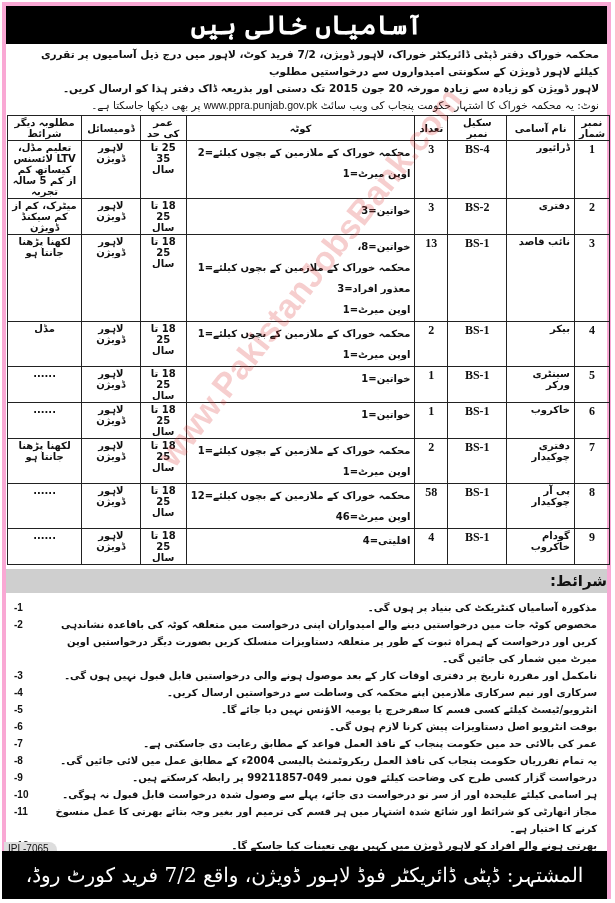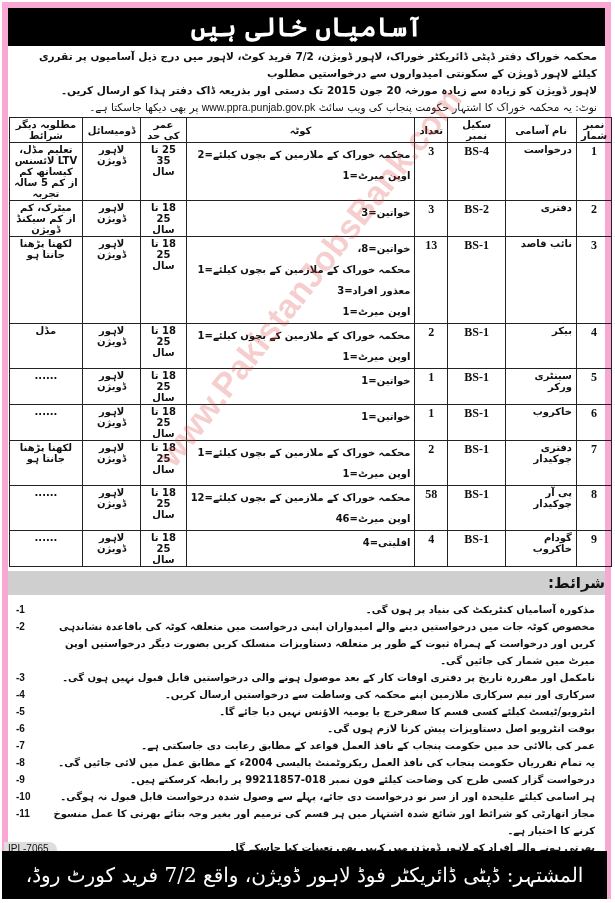--- a/index.html
+++ b/index.html
@@ -1,17 +1,17 @@
 <!DOCTYPE html>
 <html><head>
 <meta charset="utf-8">
 <style>
   html, body { margin:0; padding:0; background:#fff; }
   body { width:615px; height:903px; overflow:hidden; font-family:"DejaVu Sans", sans-serif; color:#111; position:relative; }
-  .frame { position:absolute; left:2px; top:2px; width:609px; height:897px; border:6px solid #f9a8d4; box-sizing:border-box; background:#fff; }
+  .frame { position:absolute; left:2px; top:2px; width:609px; height:897px; border:4px solid #f9a8d4; box-sizing:border-box; background:#fff; }
   .title-bar { height:38px; background:#000; color:#fff; text-align:center; font-size:26px; line-height:38px; direction:rtl; font-family:"DejaVu Serif", serif; font-weight:bold; }
   .intro { direction:rtl; text-align:right; font-size:10.5px; line-height:17px; padding:2px 8px 0 14px; font-weight:bold; }
   .intro p { margin:0; }
   .note { direction:rtl; text-align:right; font-size:10.5px; line-height:16px; padding:0 8px 2px 6px; font-weight:normal; }
   .note .url { direction:ltr; unicode-bidi:embed; font-family:"Liberation Sans", sans-serif; }
   table.jobs { direction:rtl; border-collapse:collapse; width:603px; margin:0 1px; font-size:10px; }
   table.jobs th, table.jobs td { border:1px solid #222; padding:1px 4px; vertical-align:top; text-align:right; font-weight:bold; }
   table.jobs th { height:20px; vertical-align:middle; text-align:center; }
   table.jobs td.c { text-align:center; }
   table.jobs td.en { font-family:"Liberation Serif", serif; font-size:12px; text-align:center; }
@@ -60,21 +60,21 @@
         <th>تعداد</th>
         <th>کوٹہ</th>
         <th>عمر کی حد</th>
         <th>ڈومیسائل</th>
         <th>مطلوبہ دیگر شرائط</th>
       </tr>
     </thead>
     <tbody id="rows">
         <tr>
           <td class="c en">1</td>
-          <td>درخواست</td>
+          <td>ڈرائیور</td>
           <td class="en">BS-4</td>
           <td class="en">3</td>
           <td>
             <div class="quota-line">محکمہ خوراک کے ملازمین کے بچوں کیلئے=2</div>
             <div class="quota-line">اوپن میرٹ=1</div>
           </td>
           <td class="c">25 تا 35 سال</td>
           <td class="c">لاہور ڈویژن</td>
           <td class="c">تعلیم مڈل، LTV لائسنس کیساتھ کم از کم 5 سالہ تجربہ</td>
         </tr>
@@ -211,21 +211,21 @@
       </div>
       <div class="term">
         <span class="txt">عمر کی بالائی حد میں حکومت پنجاب کے نافذ العمل قواعد کے مطابق رعایت دی جاسکتی ہے۔</span>
         <span class="num">-7</span>
       </div>
       <div class="term">
         <span class="txt">یہ تمام تقرریاں حکومت پنجاب کی نافذ العمل ریکروٹمنٹ پالیسی 2004ء کے مطابق عمل میں لائی جائیں گی۔</span>
         <span class="num">-8</span>
       </div>
       <div class="term">
-        <span class="txt">درخواست گزار کسی طرح کی وضاحت کیلئے فون نمبر 018-99211857 پر رابطہ کرسکتے ہیں۔</span>
+        <span class="txt">درخواست گزار کسی طرح کی وضاحت کیلئے فون نمبر 049-99211857 پر رابطہ کرسکتے ہیں۔</span>
         <span class="num">-9</span>
       </div>
       <div class="term">
         <span class="txt">ہر اسامی کیلئے علیحدہ اور از سر نو درخواست دی جائے، پہلے سے وصول شدہ درخواست قابل قبول نہ ہوگی۔</span>
         <span class="num">-10</span>
       </div>
       <div class="term">
         <span class="txt">مجاز اتھارٹی کو شرائط اور شائع شدہ اشتہار میں ہر قسم کی ترمیم اور بغیر وجہ بتائے بھرتی کا عمل منسوخ کرنے کا اختیار ہے۔</span>
         <span class="num">-11</span>
       </div>

